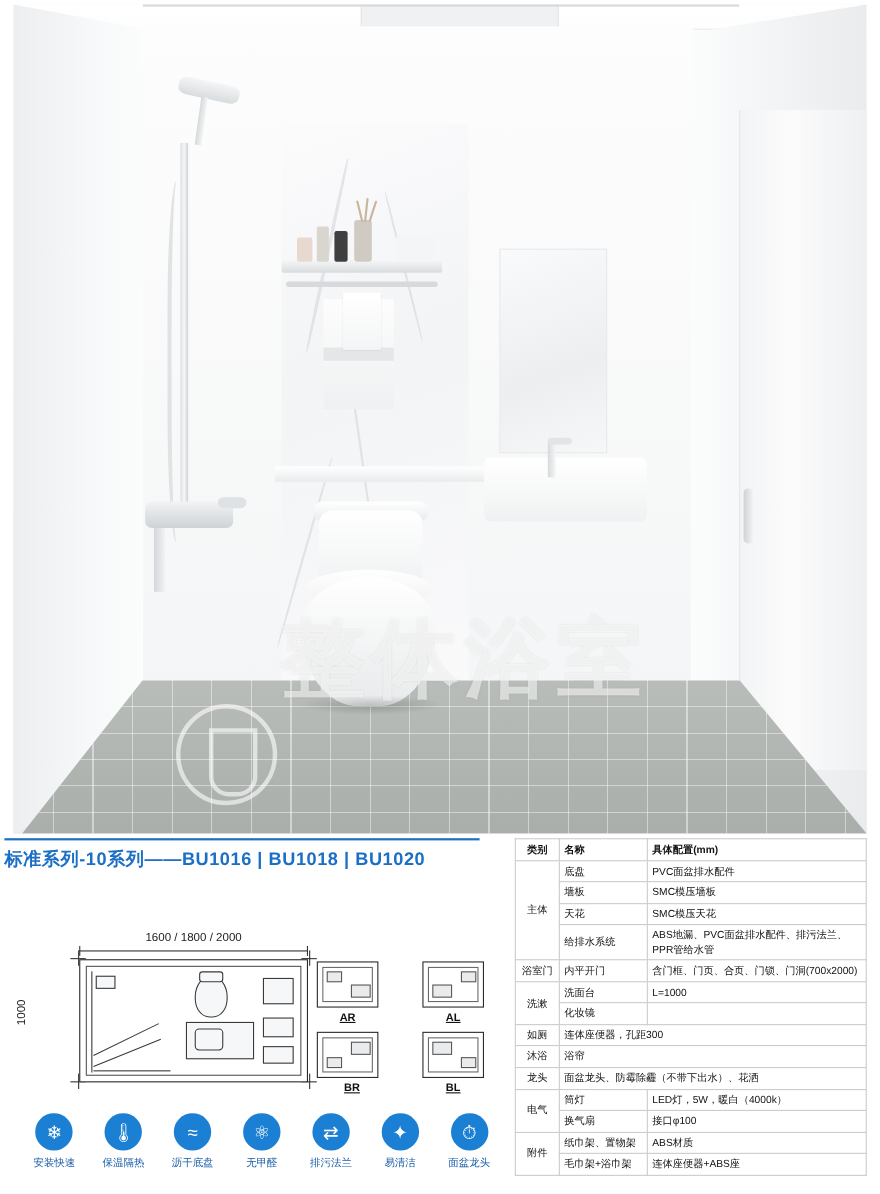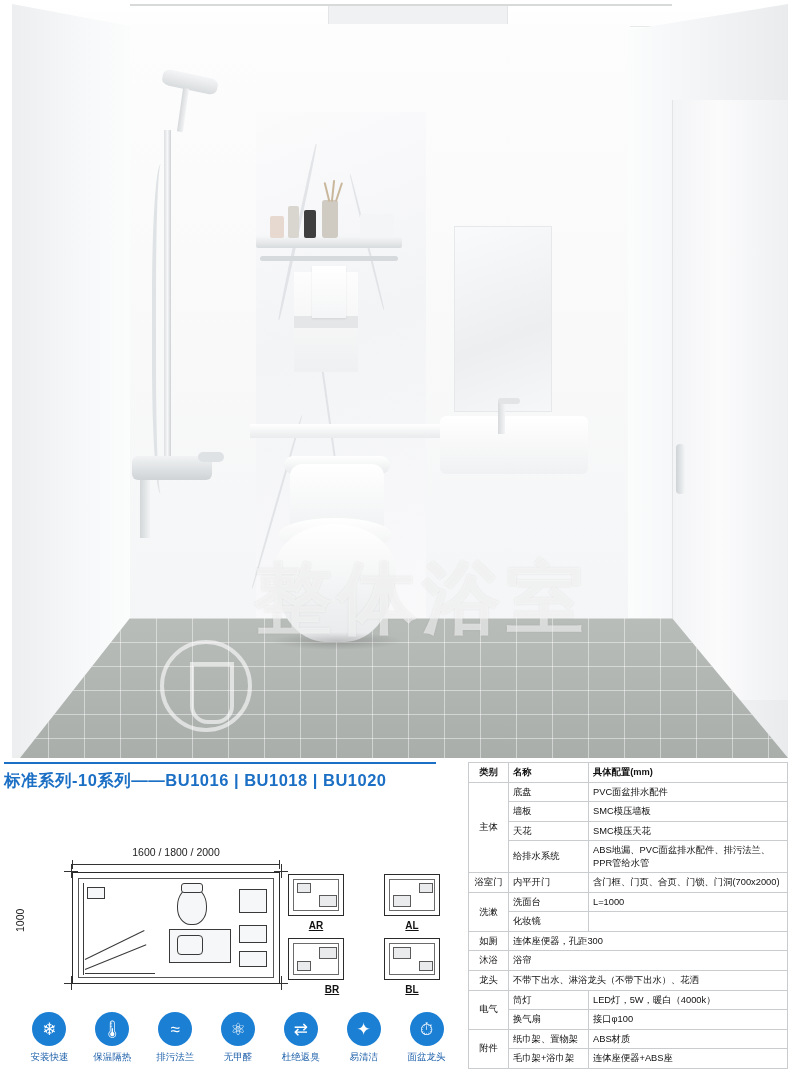--- a/index.html
+++ b/index.html
@@ -428,21 +428,21 @@
     <div class="v-blk" style="left:34px;top:8px;width:14px;height:10px;"></div>
     <div class="v-blk" style="left:8px;top:20px;width:18px;height:12px;"></div>
   </div>
   <div class="variant-label" style="left:368px;top:74px;">AL</div>
 
   <div class="variant" style="left:272px;top:92px;">
     <div class="v-in"></div>
     <div class="v-blk" style="left:8px;top:22px;width:14px;height:10px;"></div>
     <div class="v-blk" style="left:30px;top:8px;width:18px;height:12px;"></div>
   </div>
-  <div class="variant-label" style="left:288px;top:138px;">BR</div>
+  <div class="variant-label" style="left:276px;top:138px;">BR</div>
 
   <div class="variant" style="left:368px;top:92px;">
     <div class="v-in"></div>
     <div class="v-blk" style="left:34px;top:22px;width:14px;height:10px;"></div>
     <div class="v-blk" style="left:8px;top:8px;width:18px;height:12px;"></div>
   </div>
   <div class="variant-label" style="left:368px;top:138px;">BL</div>
 </div>
 
 <div class="features">
@@ -455,33 +455,33 @@
   <div class="feat">
     <div class="feat-circle">
         <span>🌡</span>
       </div>
     <div class="feat-label">保温隔热</div>
   </div>
   <div class="feat">
     <div class="feat-circle">
         <span>≈</span>
       </div>
+    <div class="feat-label">沥干底盘</div>
+  </div>
+  <div class="feat">
+    <div class="feat-circle">
+        <span>⚛</span>
+      </div>
+    <div class="feat-label">无甲醛</div>
+  </div>
+  <div class="feat">
+    <div class="feat-circle">
+        <span>⇄</span>
+      </div>
     <div class="feat-label">排污法兰</div>
-  </div>
-  <div class="feat">
-    <div class="feat-circle">
-        <span>⚛</span>
-      </div>
-    <div class="feat-label">无甲醛</div>
-  </div>
-  <div class="feat">
-    <div class="feat-circle">
-        <span>⇄</span>
-      </div>
-    <div class="feat-label">杜绝返臭</div>
   </div>
   <div class="feat">
     <div class="feat-circle">
         <span>✦</span>
       </div>
     <div class="feat-label">易清洁</div>
   </div>
   <div class="feat">
     <div class="feat-circle">
         <span>⏱</span>
@@ -535,21 +535,21 @@
     <tr>
       <td class="c1">如厕</td>
       <td class="c2" colspan="2">连体座便器，孔距300</td>
     </tr>
     <tr>
       <td class="c1">沐浴</td>
       <td class="c2" colspan="2">浴帘</td>
     </tr>
     <tr>
       <td class="c1">龙头</td>
-      <td class="c2" colspan="2">不带下出水、淋浴龙头（不带下出水）、花洒</td>
+      <td class="c2" colspan="2">面盆龙头、防霉除霾（不带下出水）、花洒</td>
     </tr>
 
     <tr>
       <td class="c1" rowspan="2">电气</td>
       <td class="c2">筒灯</td>
       <td class="c3">LED灯，5W，暖白（4000k）</td>
     </tr>
     <tr>
       <td class="c2">换气扇</td>
       <td class="c3">接口φ100</td>

